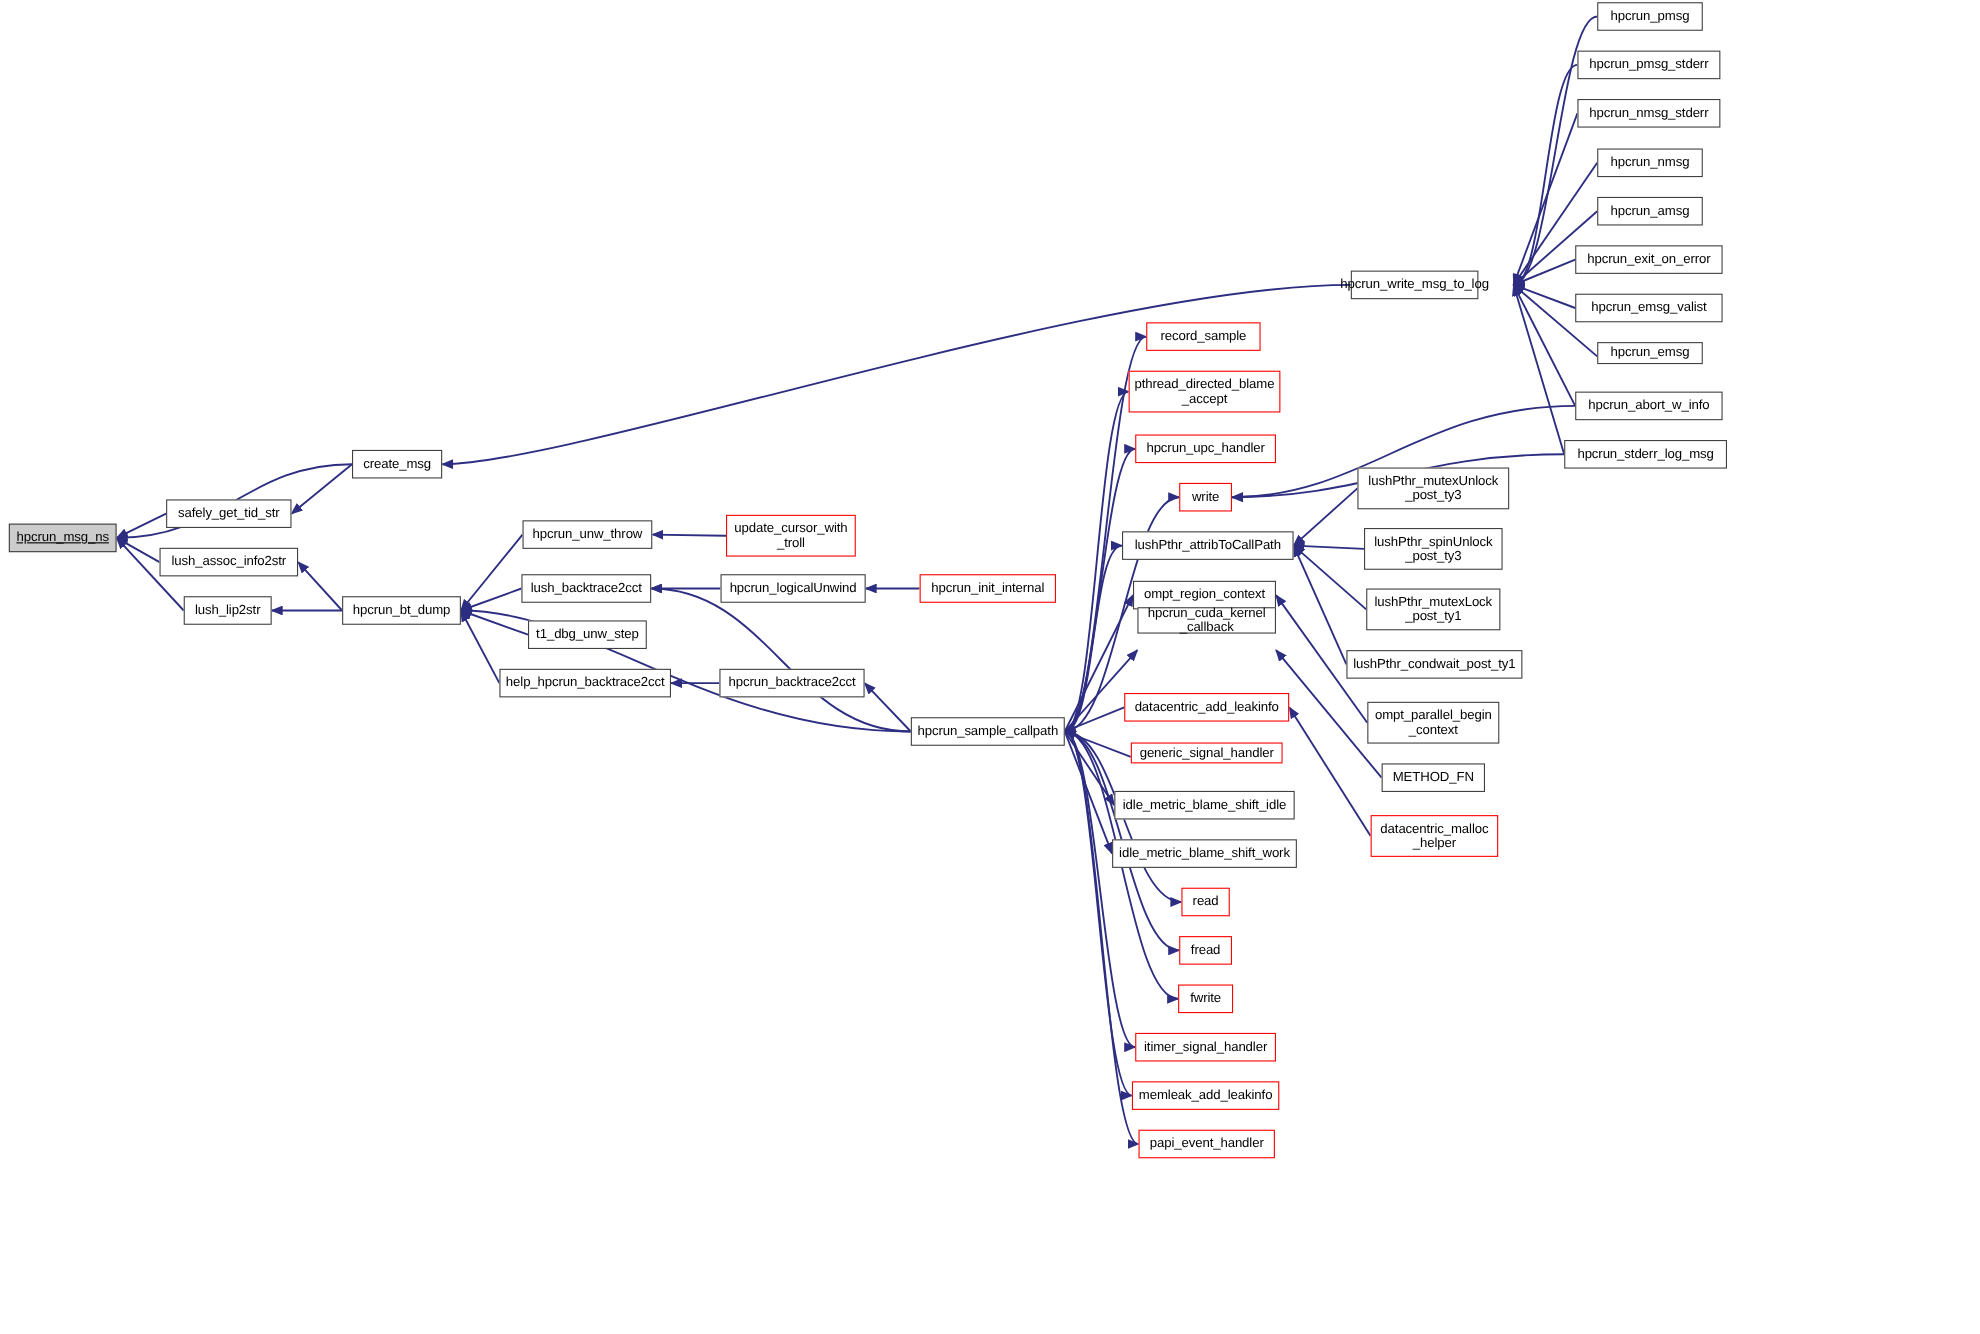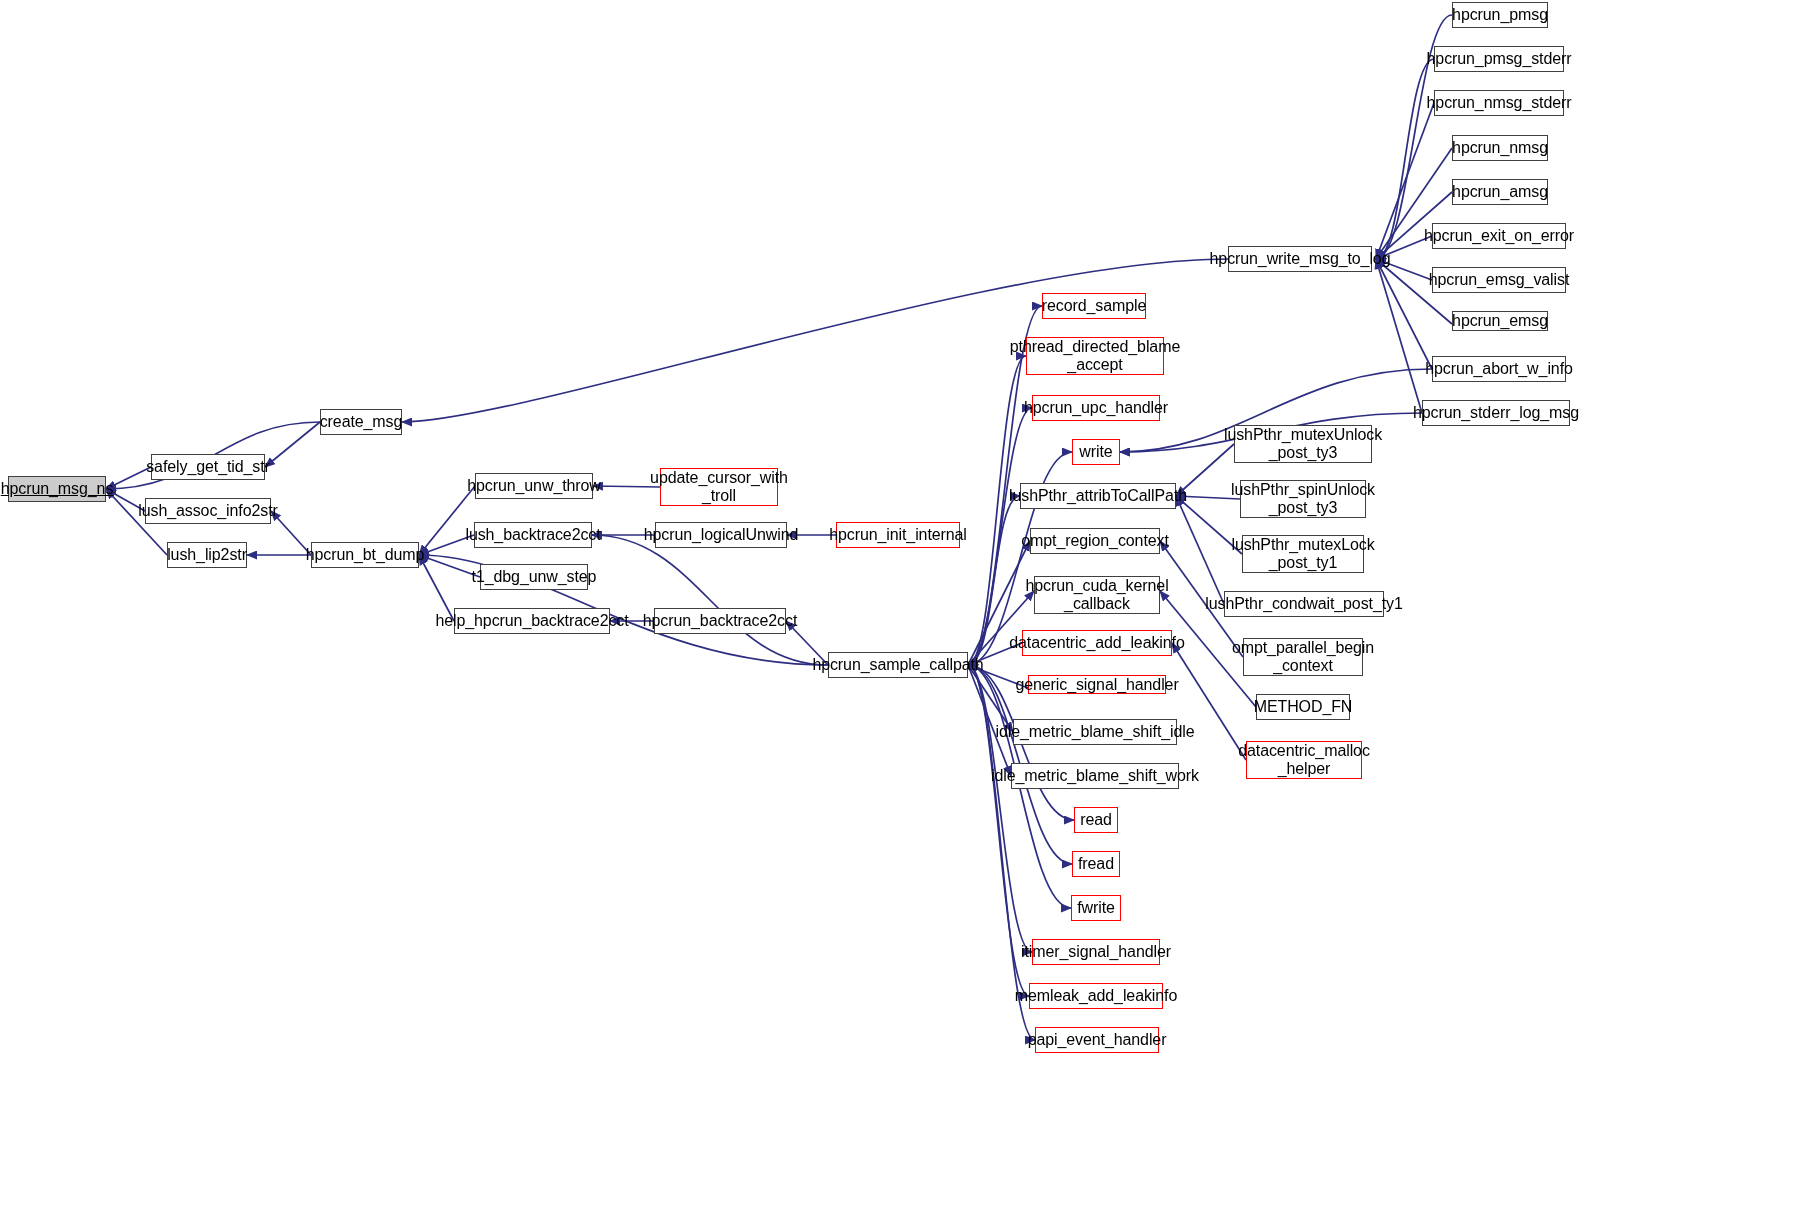--- a/index.html
+++ b/index.html
@@ -21,21 +21,21 @@
     height: 1213px;
   }
   .node {
     position: absolute;
     box-sizing: border-box;
     background: #ffffff;
     display: flex;
     align-items: center;
     justify-content: center;
     text-align: center;
-    font-size: 16px;
+    font-size: 12px;
     color: #000000;
     line-height: 1.12;
     white-space: pre;
     letter-spacing: -0.1px;
   }
   .node.black  { border: 1.6px solid #404040; }
   .node.red    { border: 1.6px solid #ff0000; }
   .node.focus  { border: 1.6px solid #404040; background: #cccccc; text-decoration: underline; }
   .nlabel { pointer-events: none; }
 </style>
@@ -117,39 +117,39 @@
       <div class="node black" style="left: 475px; top: 473px; width: 118px; height: 26px;"><span class="nlabel">hpcrun_unw_throw</span></div>
       <div class="node red" style="left: 660px; top: 468px; width: 118px; height: 38px;"><span class="nlabel">update_cursor_with
 _troll</span></div>
       <div class="node black" style="left: 474px; top: 522px; width: 118px; height: 26px;"><span class="nlabel">lush_backtrace2cct</span></div>
       <div class="node black" style="left: 655px; top: 522px; width: 132px; height: 26px;"><span class="nlabel">hpcrun_logicalUnwind</span></div>
       <div class="node red" style="left: 836px; top: 522px; width: 124px; height: 26px;"><span class="nlabel">hpcrun_init_internal</span></div>
       <div class="node black" style="left: 480px; top: 564px; width: 108px; height: 26px;"><span class="nlabel">t1_dbg_unw_step</span></div>
       <div class="node black" style="left: 454px; top: 608px; width: 156px; height: 26px;"><span class="nlabel">help_hpcrun_backtrace2cct</span></div>
       <div class="node black" style="left: 654px; top: 608px; width: 132px; height: 26px;"><span class="nlabel">hpcrun_backtrace2cct</span></div>
       <div class="node black" style="left: 828px; top: 652px; width: 140px; height: 26px;"><span class="nlabel">hpcrun_sample_callpath</span></div>
-      <div class="node black" style="left: 1228px; top: 246px; width: 144px; height: 26px; align-items: center;"><span class="nlabel">hpcrun_write_msg_to_log</span></div>
+      <div class="node black" style="left: 1228px; top: 246px; width: 116px; height: 26px; align-items: center;"><span class="nlabel">hpcrun_write_msg_to_log</span></div>
       <div class="node black" style="left: 1452px; top: 2px; width: 96px; height: 26px;"><span class="nlabel">hpcrun_pmsg</span></div>
       <div class="node black" style="left: 1434px; top: 46px; width: 130px; height: 26px;"><span class="nlabel">hpcrun_pmsg_stderr</span></div>
       <div class="node black" style="left: 1434px; top: 90px; width: 130px; height: 26px;"><span class="nlabel">hpcrun_nmsg_stderr</span></div>
       <div class="node black" style="left: 1452px; top: 135px; width: 96px; height: 26px;"><span class="nlabel">hpcrun_nmsg</span></div>
       <div class="node black" style="left: 1452px; top: 179px; width: 96px; height: 26px;"><span class="nlabel">hpcrun_amsg</span></div>
       <div class="node black" style="left: 1432px; top: 223px; width: 134px; height: 26px;"><span class="nlabel">hpcrun_exit_on_error</span></div>
       <div class="node black" style="left: 1432px; top: 267px; width: 134px; height: 26px;"><span class="nlabel">hpcrun_emsg_valist</span></div>
       <div class="node black" style="left: 1452px; top: 311px; width: 96px; height: 20px;"><span class="nlabel">hpcrun_emsg</span></div>
       <div class="node black" style="left: 1432px; top: 356px; width: 134px; height: 26px;"><span class="nlabel">hpcrun_abort_w_info</span></div>
       <div class="node black" style="left: 1422px; top: 400px; width: 148px; height: 26px;"><span class="nlabel">hpcrun_stderr_log_msg</span></div>
       <div class="node red" style="left: 1042px; top: 293px; width: 104px; height: 26px;"><span class="nlabel">record_sample</span></div>
       <div class="node red" style="left: 1026px; top: 337px; width: 138px; height: 38px;"><span class="nlabel">pthread_directed_blame
 _accept</span></div>
       <div class="node red" style="left: 1032px; top: 395px; width: 128px; height: 26px;"><span class="nlabel">hpcrun_upc_handler</span></div>
       <div class="node red" style="left: 1072px; top: 439px; width: 48px; height: 26px;"><span class="nlabel">write</span></div>
       <div class="node black" style="left: 1020px; top: 483px; width: 156px; height: 26px;"><span class="nlabel">lushPthr_attribToCallPath</span></div>
       <div class="node black" style="left: 1030px; top: 528px; width: 130px; height: 26px;"><span class="nlabel">ompt_region_context</span></div>
-      <div class="node black" style="left: 1034px; top: 576px; width: 126px; height: 38px;"><span class="nlabel">hpcrun_cuda_kernel
+      <div class="node black" style="left: 1034px; top: 552px; width: 126px; height: 24px;"><span class="nlabel">hpcrun_cuda_kernel
 _callback</span></div>
       <div class="node red" style="left: 1022px; top: 630px; width: 150px; height: 26px;"><span class="nlabel">datacentric_add_leakinfo</span></div>
       <div class="node red" style="left: 1028px; top: 675px; width: 138px; height: 19px;"><span class="nlabel">generic_signal_handler</span></div>
       <div class="node black" style="left: 1013px; top: 719px; width: 164px; height: 26px;"><span class="nlabel">idle_metric_blame_shift_idle</span></div>
       <div class="node black" style="left: 1011px; top: 763px; width: 168px; height: 26px;"><span class="nlabel">idle_metric_blame_shift_work</span></div>
       <div class="node red" style="left: 1074px; top: 807px; width: 44px; height: 26px;"><span class="nlabel">read</span></div>
       <div class="node red" style="left: 1072px; top: 851px; width: 48px; height: 26px;"><span class="nlabel">fread</span></div>
       <div class="node red" style="left: 1071px; top: 895px; width: 50px; height: 26px;"><span class="nlabel">fwrite</span></div>
       <div class="node red" style="left: 1032px; top: 939px; width: 128px; height: 26px;"><span class="nlabel">itimer_signal_handler</span></div>
       <div class="node red" style="left: 1029px; top: 983px; width: 134px; height: 26px;"><span class="nlabel">memleak_add_leakinfo</span></div>

